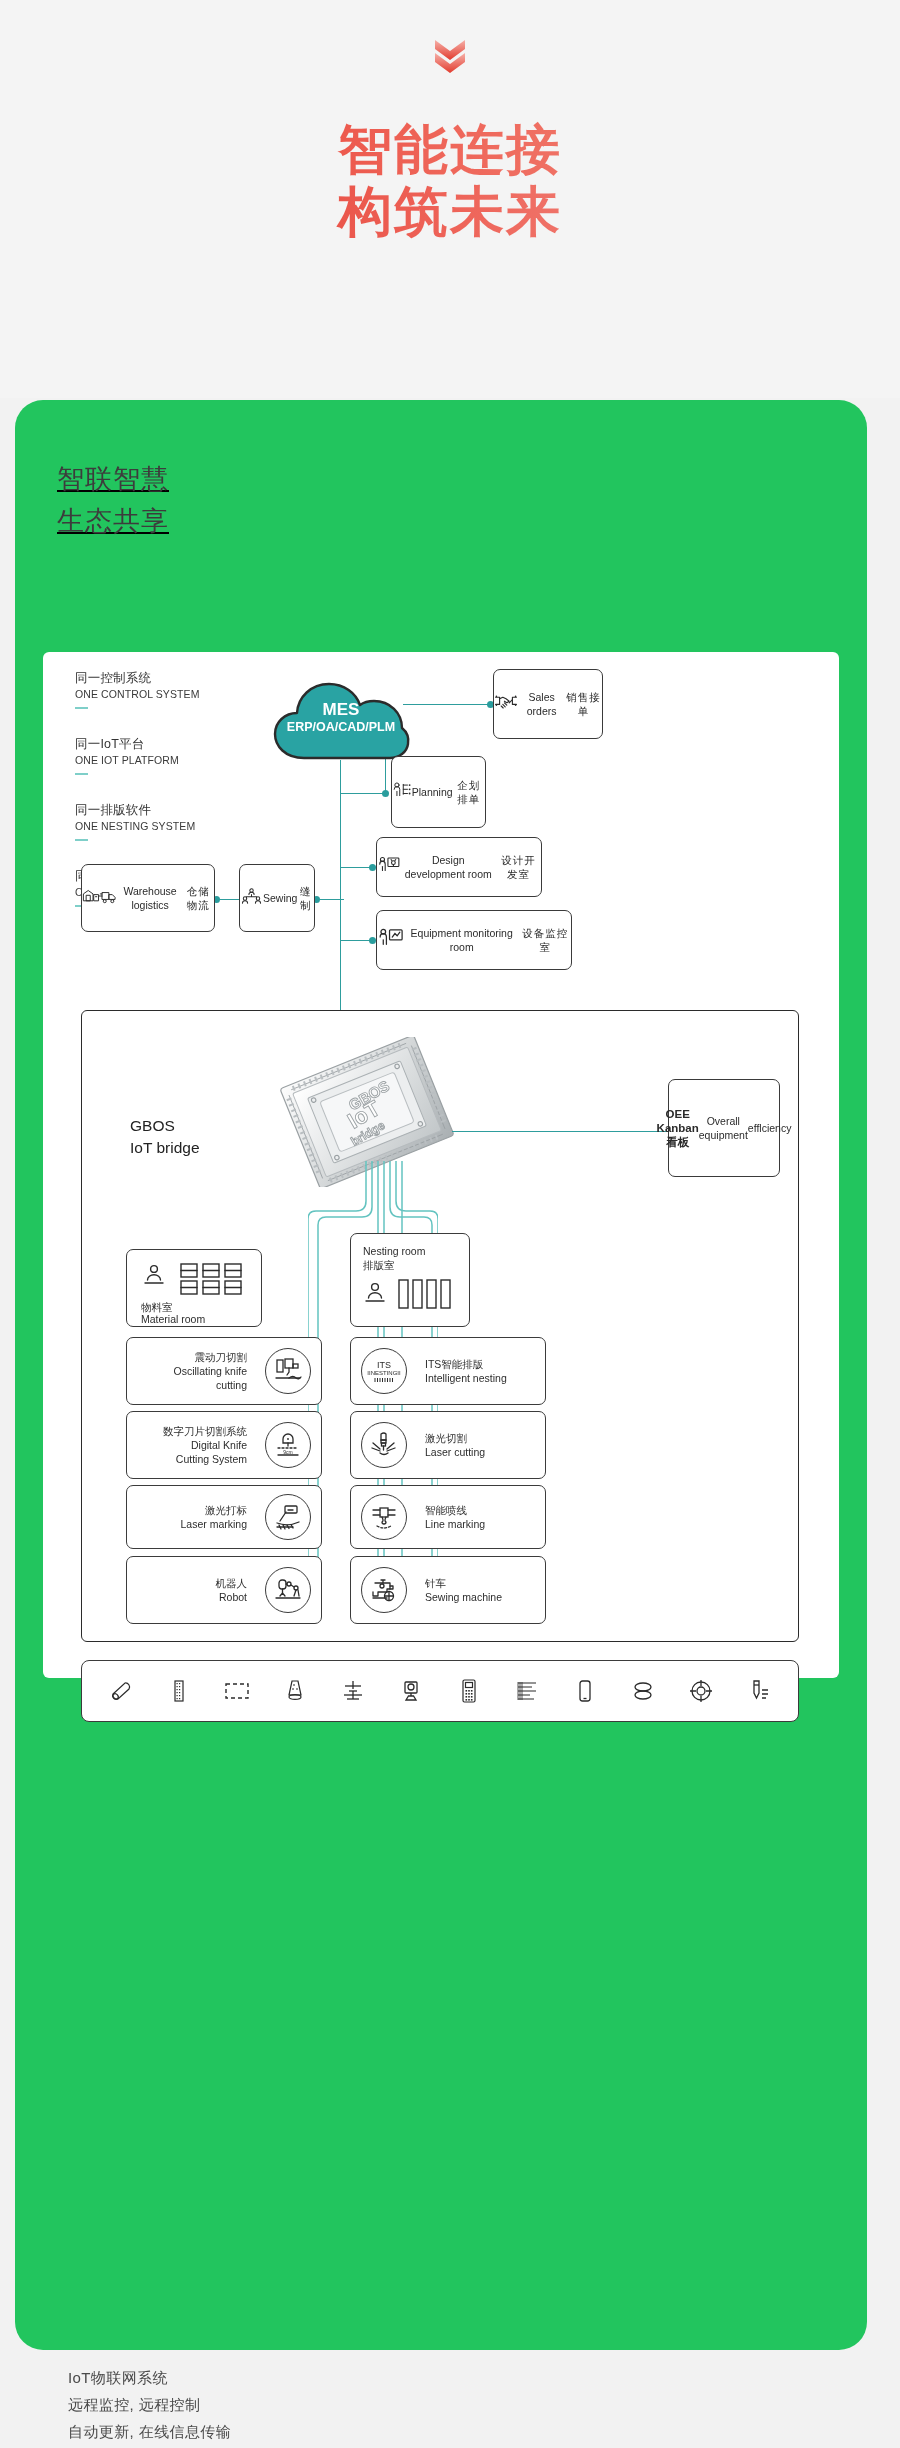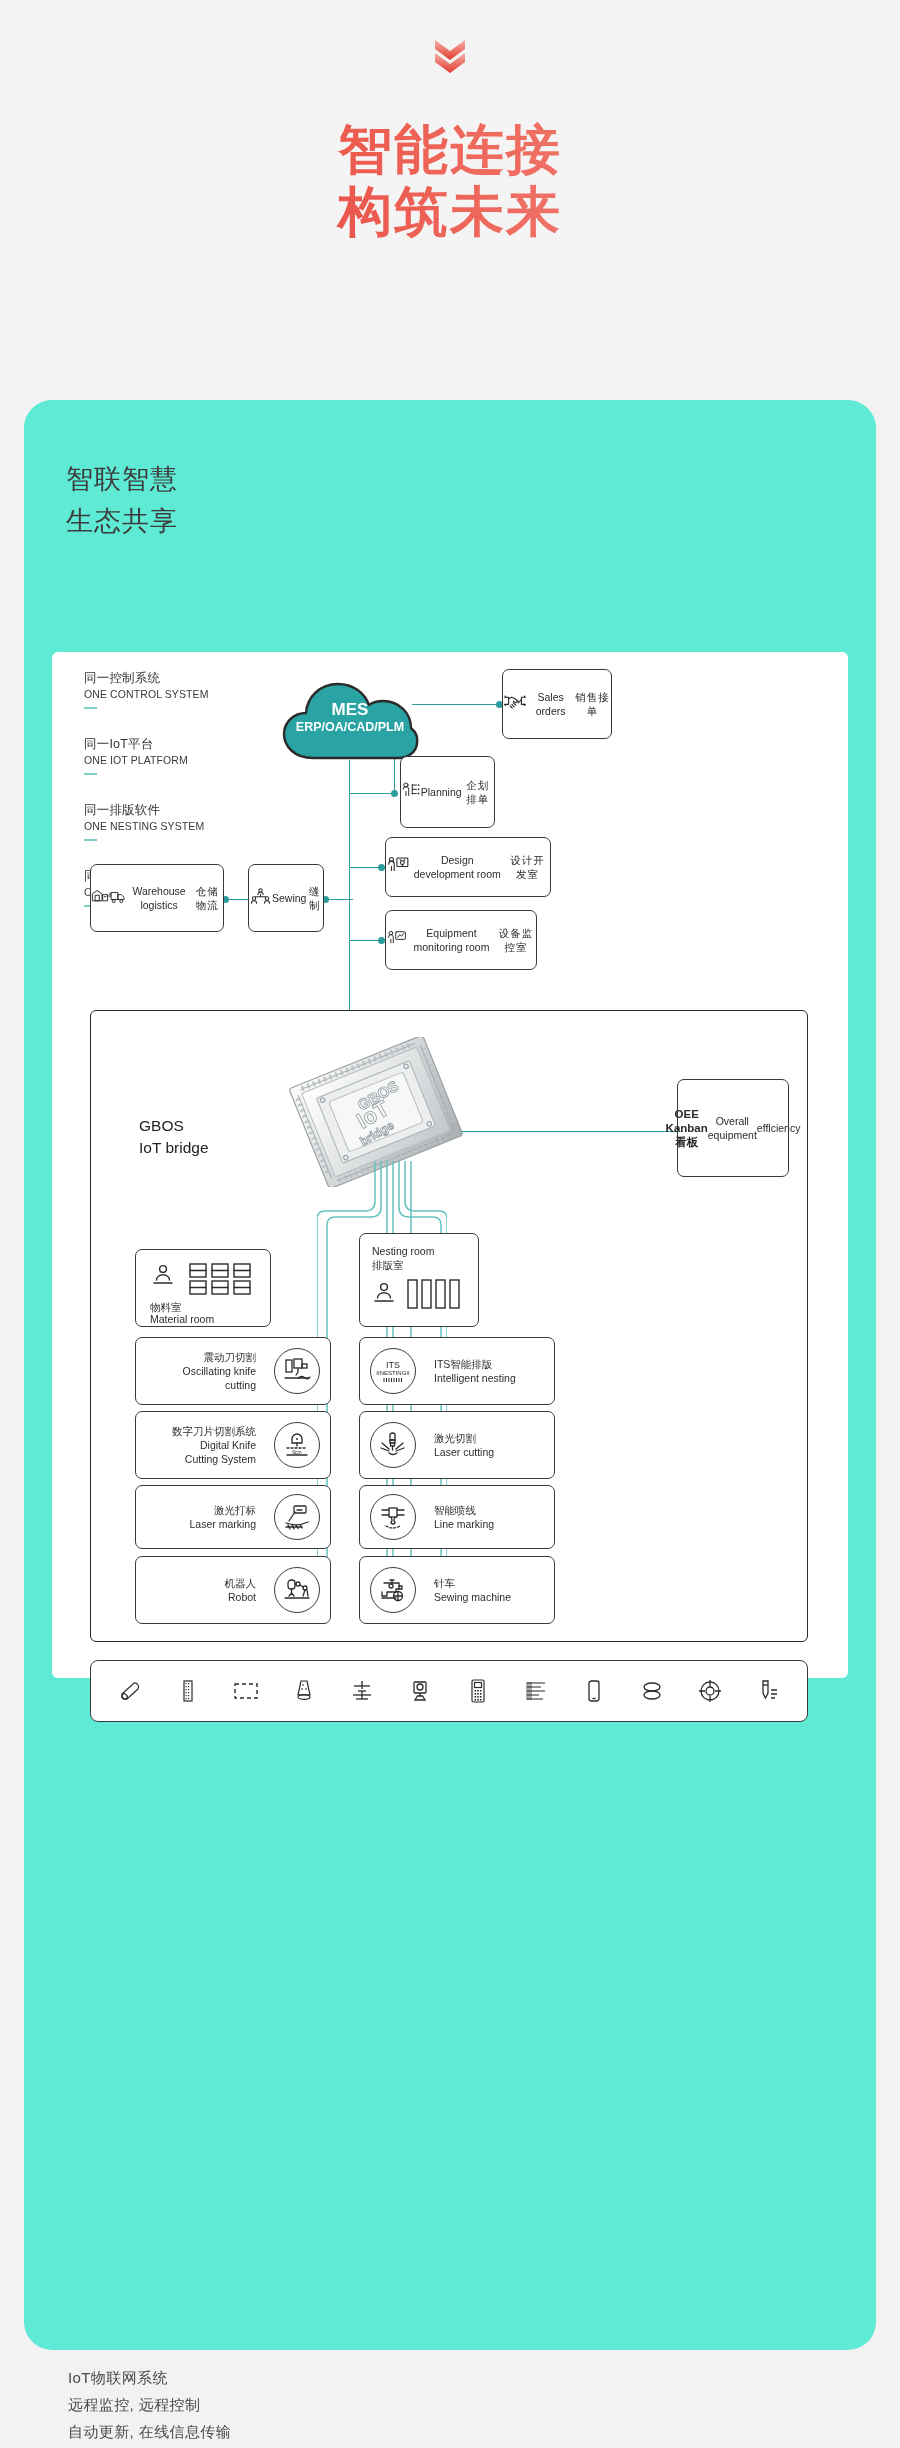--- a/index.html
+++ b/index.html
@@ -26,24 +26,25 @@
     letter-spacing: 2px;
   }
   .hero-line { display: block; }
   .hl1 { background: linear-gradient(90deg,#e8342b 0%, #ef6b5e 55%, #f08f84 100%);
          -webkit-background-clip: text; background-clip: text; color: transparent; }
   .hl2 { background: linear-gradient(90deg,#e03127 0%, #ee6358 50%, #f3a199 100%);
          -webkit-background-clip: text; background-clip: text; color: transparent; }
 
   
   .card {
-    position: absolute; left: 24px; top: 400px;
+    position: absolute; left: 15px; top: 400px;
     width: 852px; height: 1950px;
-    background: #5eead4;
+    background: #22c55e;
     border-radius: 28px;
+    text-decoration: underline;
   }
   .card-head { padding: 58px 0 0 42px; }
   .card-head .l {
     font-size: 27px; color: #3c3c3c; font-weight: 400; line-height: 42px; letter-spacing: 1px;
   }
 
   
   .panel {
     position: absolute; left: 28px; top: 252px;
     width: 796px; height: 1026px;
@@ -271,21 +272,21 @@
           <rect x="14" y="2" width="14" height="11" rx="1"></rect>
           <circle cx="21" cy="8" r="2.4"></circle>
             <path d="M21 10.5 v2"></path>
           <path d="M18 4 l1 1 M24 4 l-1 1"></path>
         </g>
       </svg>
       <div class="cap-en">Design development room</div>
       <div class="cap-cn">设计开发室</div>
     </div>
 
-    <div class="nbox" style="left:333px; top:258px; width:152px; height:60px;justify-content:center;">
+    <div class="nbox" style="left:333px; top:258px; width:196px; height:60px;justify-content:center;">
       <svg class="ico" width="30" height="22" viewBox="0 0 30 22">
         <g fill="none" stroke="#2b2b2b" stroke-width="1.4" stroke-linecap="round">
           <circle cx="7" cy="4" r="2.6"></circle>
           <path d="M3.5 10 a3.5 4 0 0 1 7 0 v8"></path>
             <path d="M7 13 v5"></path>
           <rect x="14" y="2" width="14" height="11" rx="1"></rect>
           <path d="M17 10 l3-4 2.5 2.5 3-4"></path>
         </g>
       </svg>
       <div class="cap-en">Equipment monitoring room</div>

